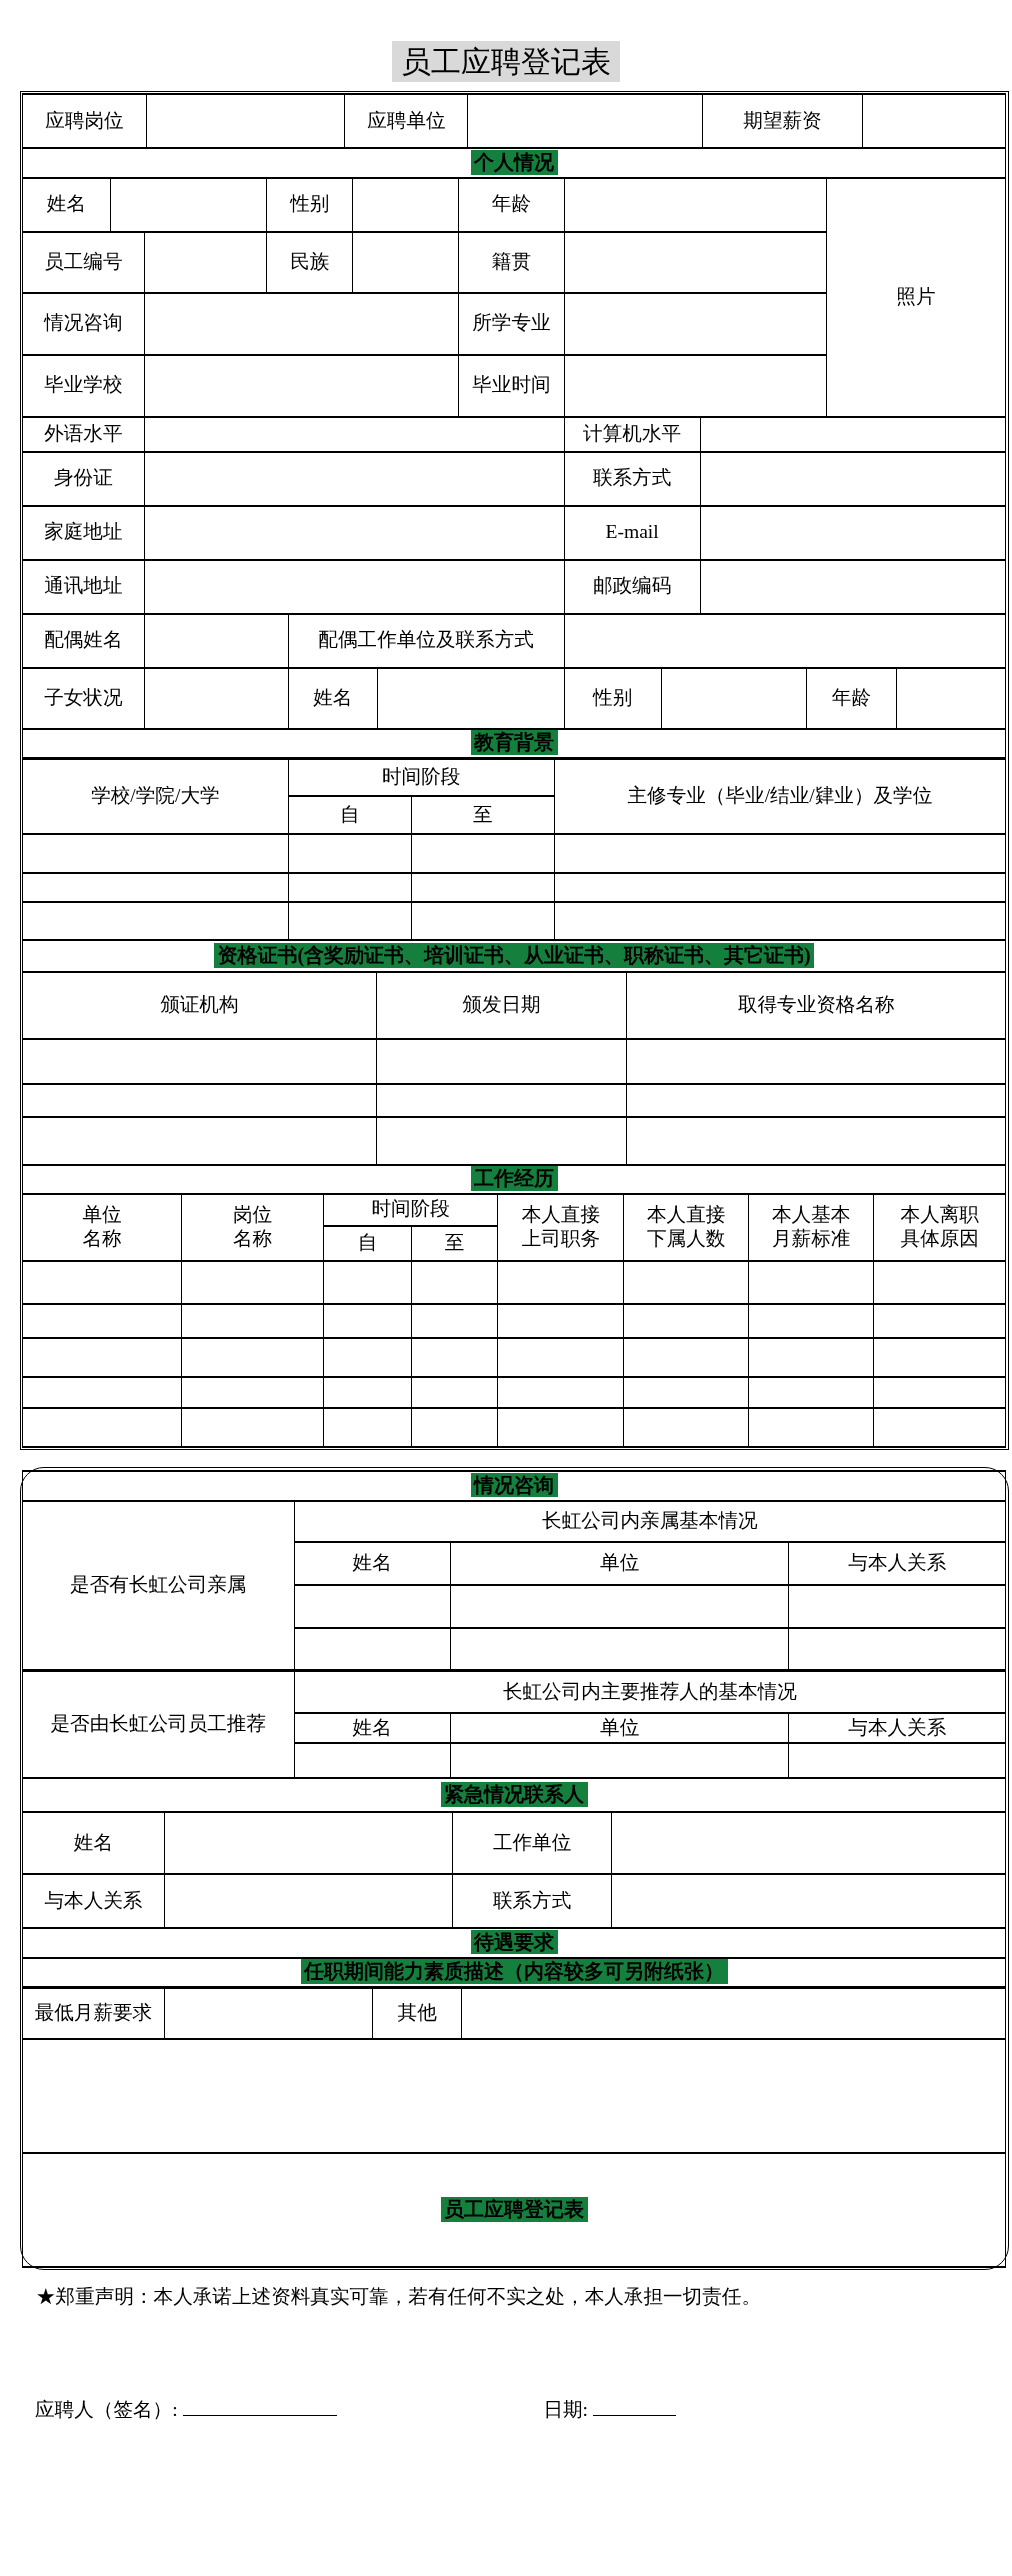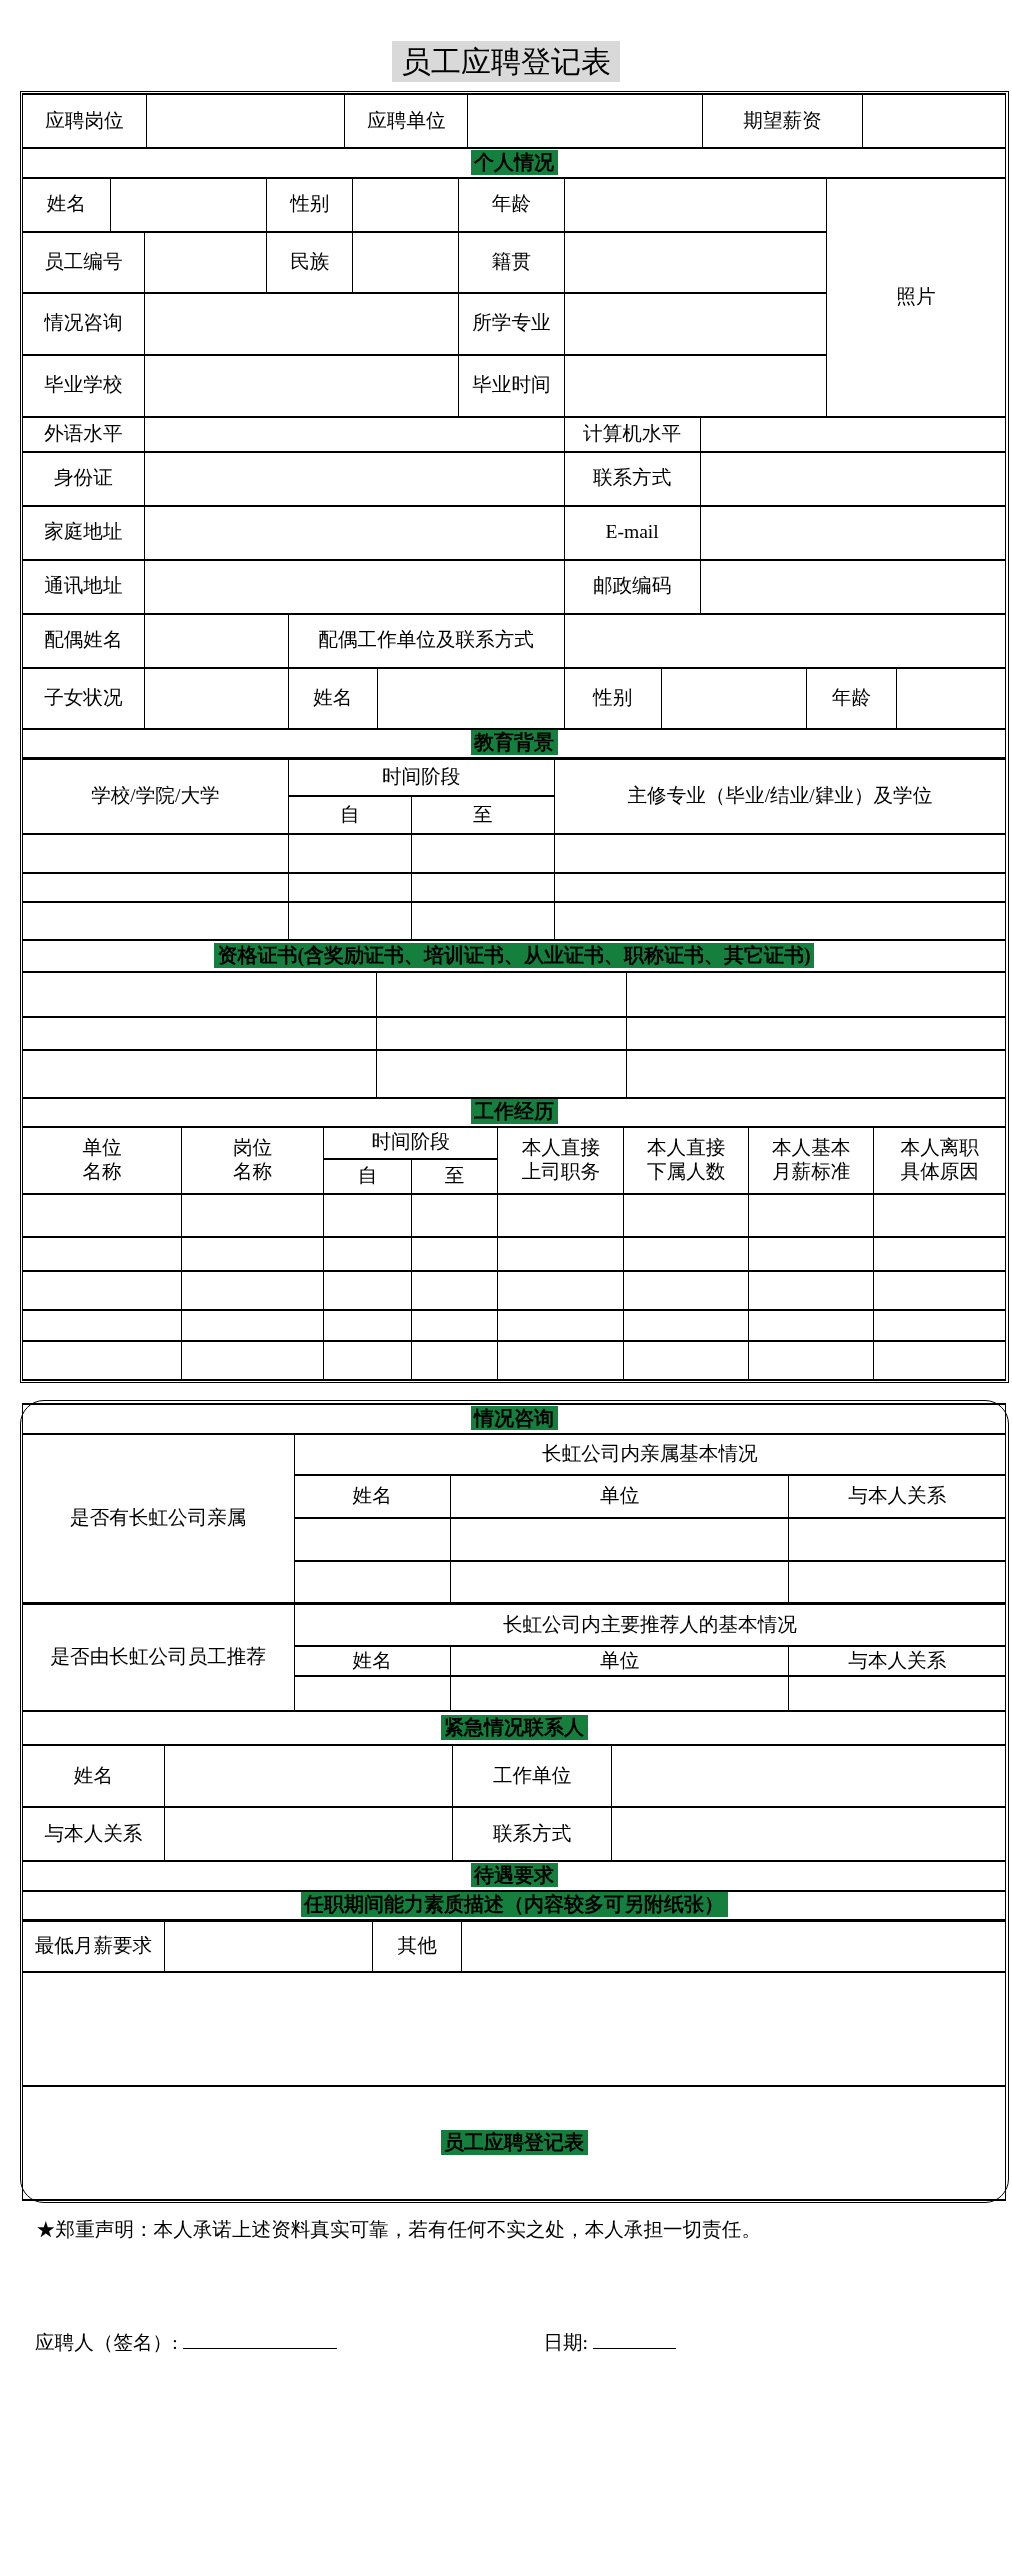--- a/index.html
+++ b/index.html
@@ -206,20 +206,25 @@
           </tr>
     </tbody>
       </table>
     <table class="t">
       <colgroup>
           <col style="width:35.97%">
           <col style="width:25.49%">
           <col style="width:38.53%">
         </colgroup>
       <tbody>
+          <tr style="height:67px">
+        <td>颁证机构</td>
+        <td>颁发日期</td>
+        <td>取得专业资格名称</td>
+      </tr>
       <tr style="height:45px">
             <td></td>
             <td></td>
             <td></td>
           </tr>
       <tr style="height:33px">
             <td></td>
             <td></td>
             <td></td>
           </tr>

